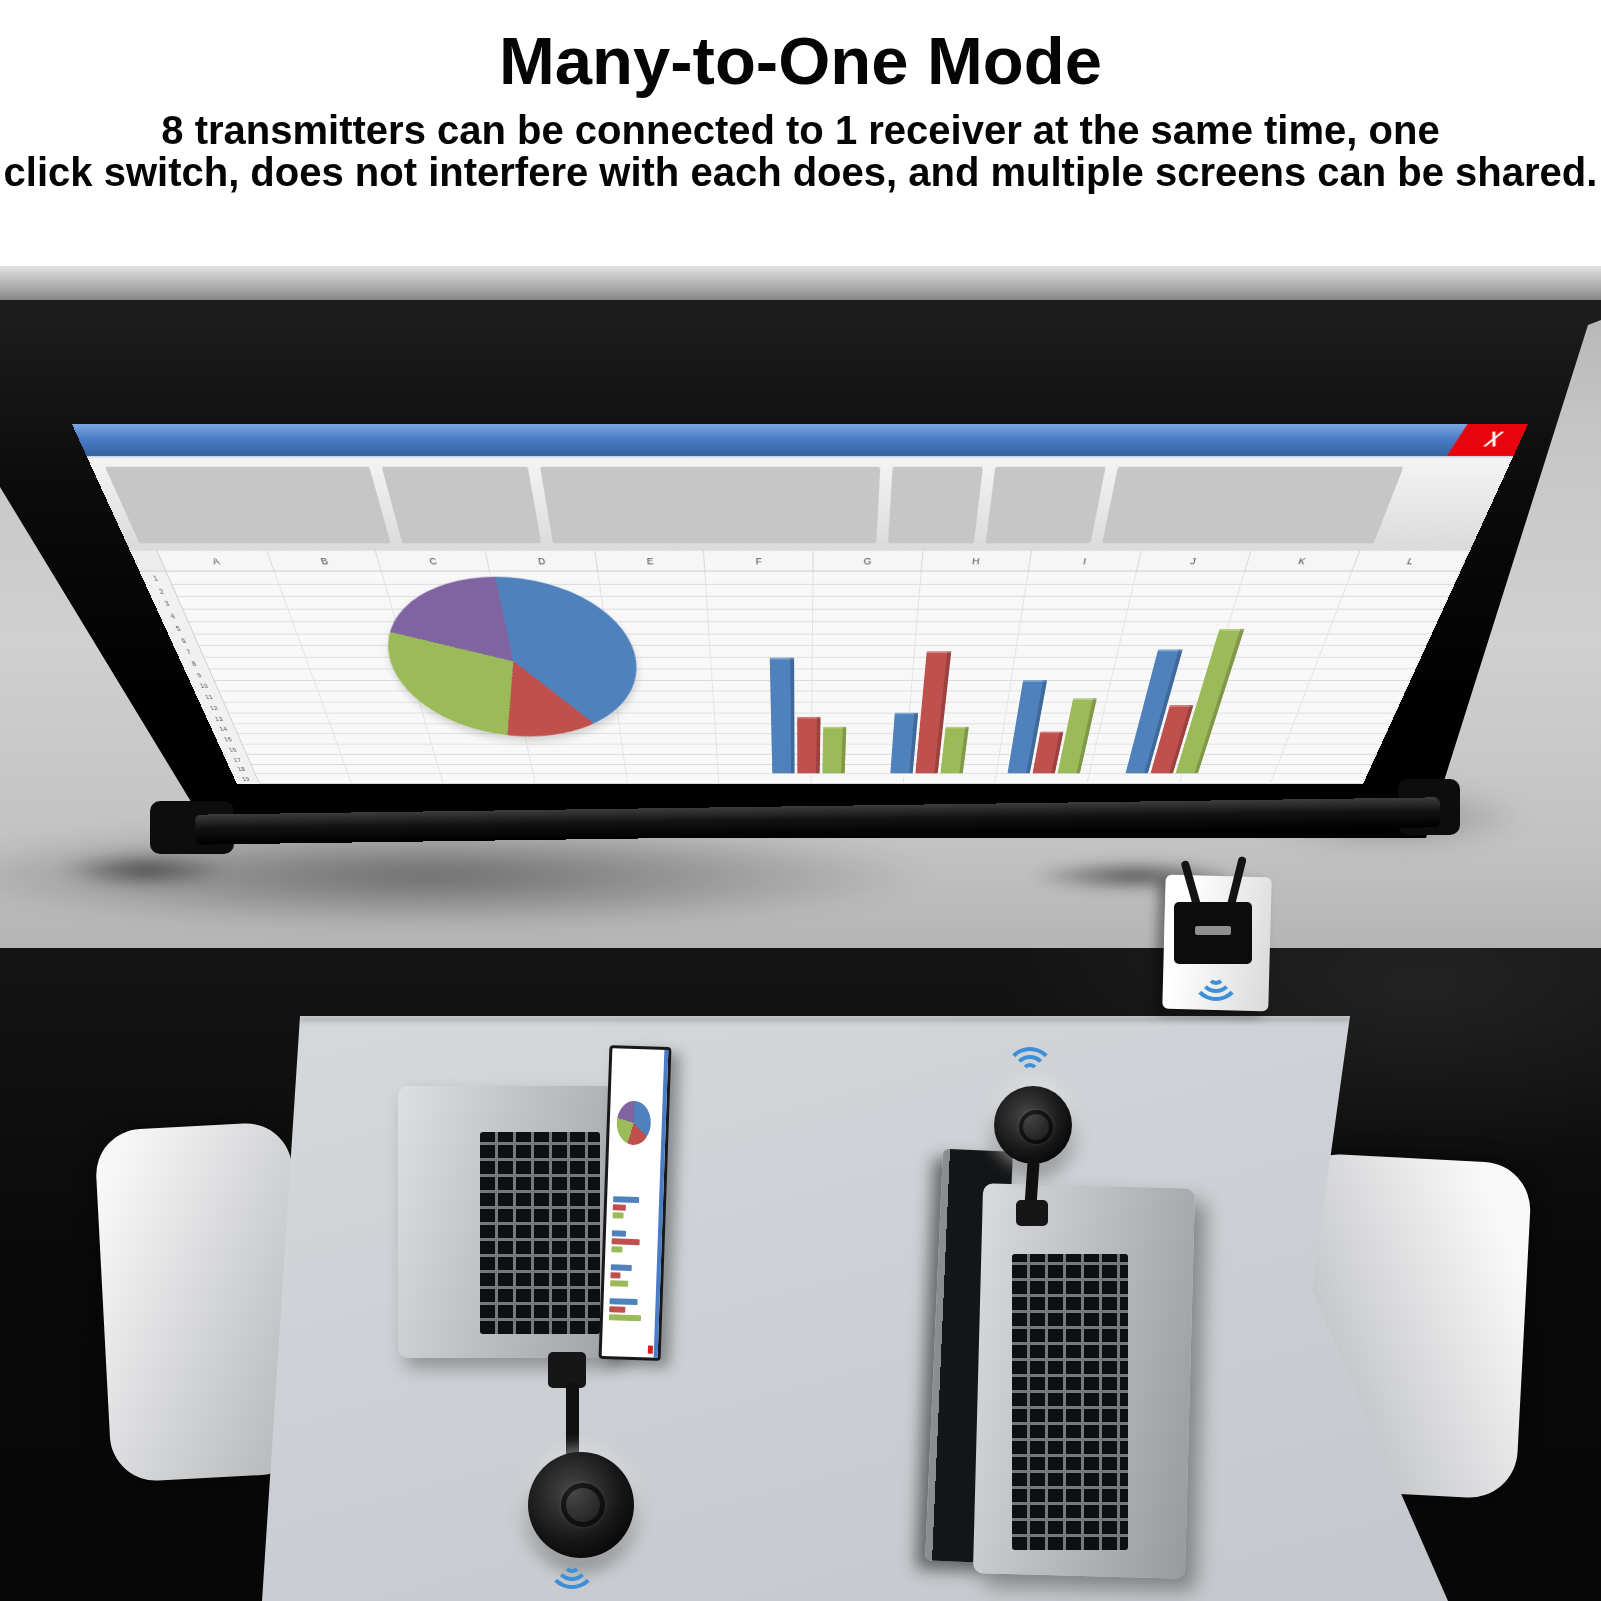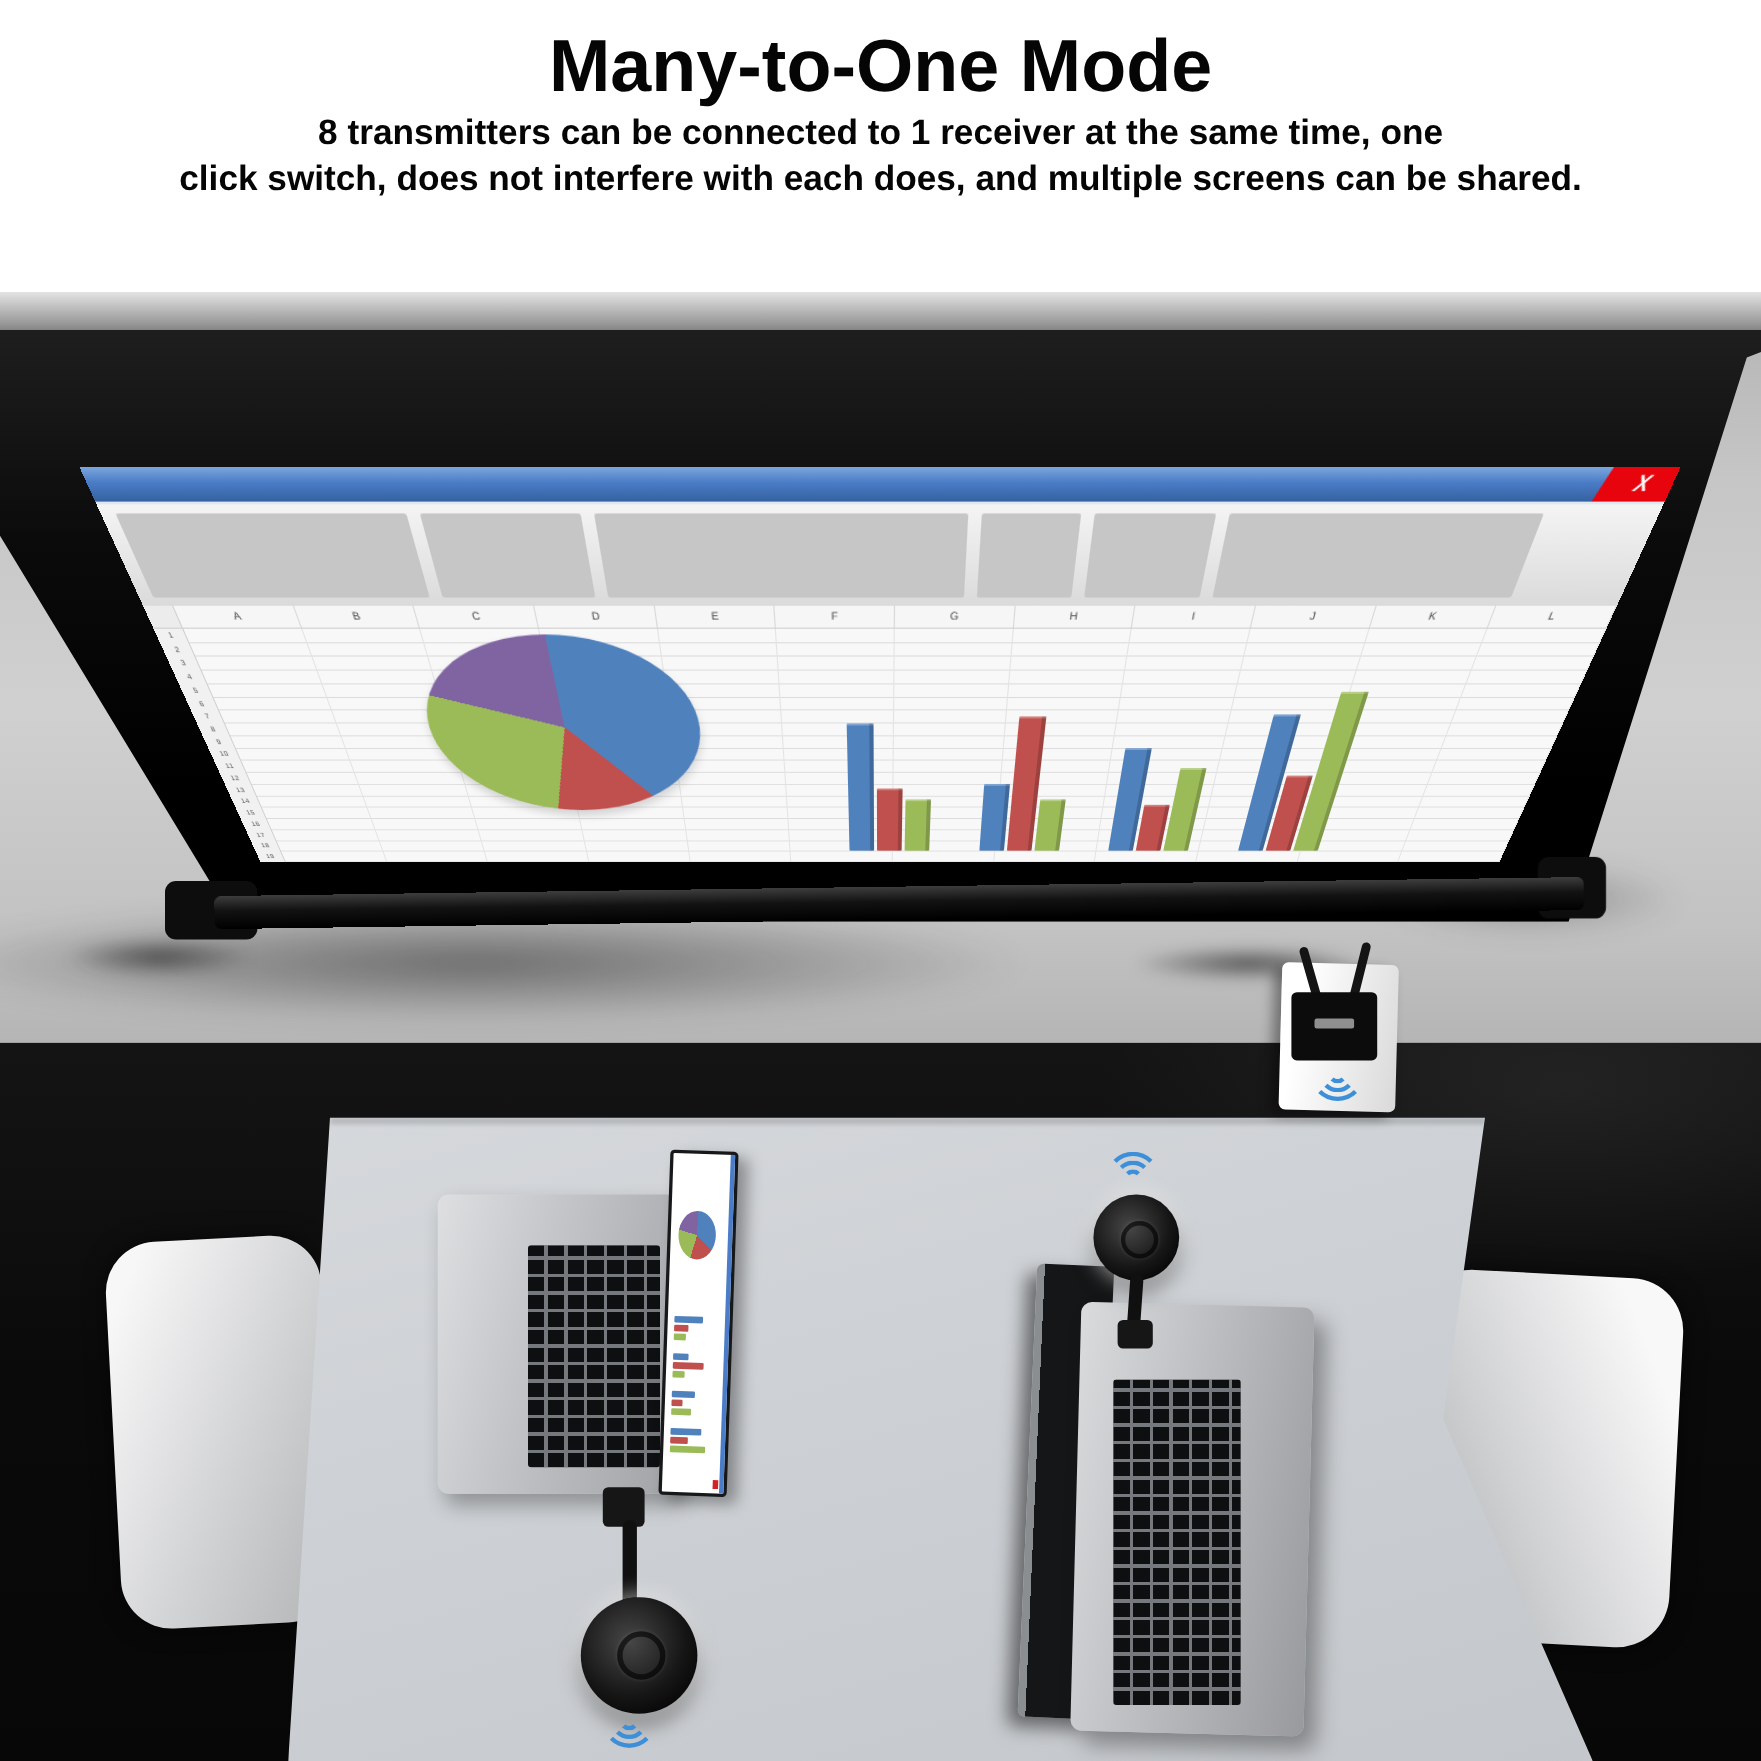--- a/index.html
+++ b/index.html
@@ -1,21 +1,21 @@
 <!DOCTYPE html>
 <html style="--titlebar: #4A7CC7; --closered: #E8040D; --wifi: #3D8FD8;"><head>
 <meta charset="utf-8">
 <style>
   html,body{margin:0;padding:0;background:#fff;}
   .stage{position:relative;width:1601px;height:1601px;overflow:hidden;
          font-family:"Liberation Sans",sans-serif;background:#fff;}
   
   .hdr{position:absolute;top:22px;left:0;right:0;text-align:center;color:#050505;z-index:20;}
   .hdr h1{margin:0;font-size:67px;font-weight:bold;letter-spacing:0;}
-  .hdr .sub{margin-top:0;font-size:32px;font-weight:bold;line-height:42px;}
+  .hdr .sub{margin-top:10px;font-size:40px;font-weight:bold;line-height:42px;}
   
   .wall{position:absolute;left:0;top:266px;width:1601px;height:682px;
         background:linear-gradient(180deg,#b3b3b3 0%,#c6c6c6 25%,#d0d0d0 55%,#c2c2c2 85%,#b5b5b5 100%);}
   .ceiling{position:absolute;left:0;top:266px;width:1601px;height:46px;
         background:linear-gradient(180deg,#e2e2e2,#9a9a9a 60%,#5d5d5d);}
   .smudge{position:absolute;border-radius:50%;filter:blur(10px);}
   .sm1{left:-80px;top:820px;width:1020px;height:110px;background:radial-gradient(ellipse,rgba(25,25,25,.5),rgba(25,25,25,0) 70%);}
   .sm2{left:1030px;top:860px;width:210px;height:32px;background:radial-gradient(ellipse,rgba(15,15,15,.6),rgba(15,15,15,0) 72%);filter:blur(6px);}
   .sm3{left:60px;top:852px;width:170px;height:36px;background:radial-gradient(ellipse,rgba(15,15,15,.55),rgba(15,15,15,0) 72%);filter:blur(6px);}
   .sm4{left:1250px;top:782px;width:280px;height:70px;background:radial-gradient(ellipse,rgba(40,40,40,.35),rgba(40,40,40,0) 70%);}

